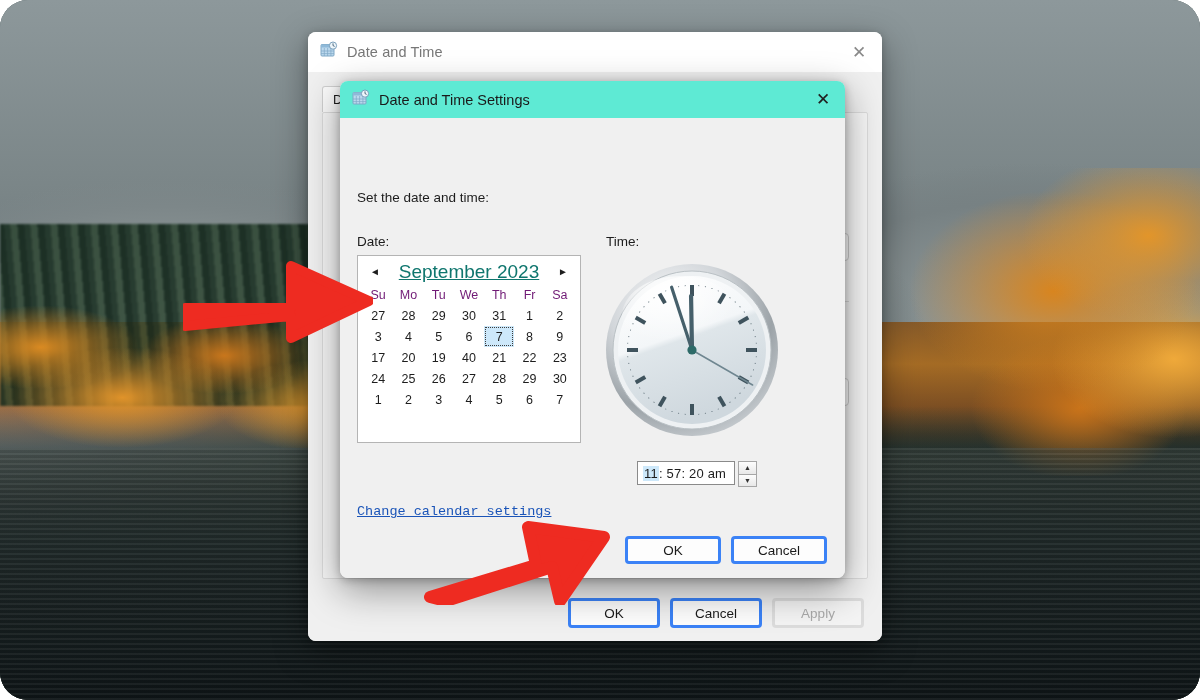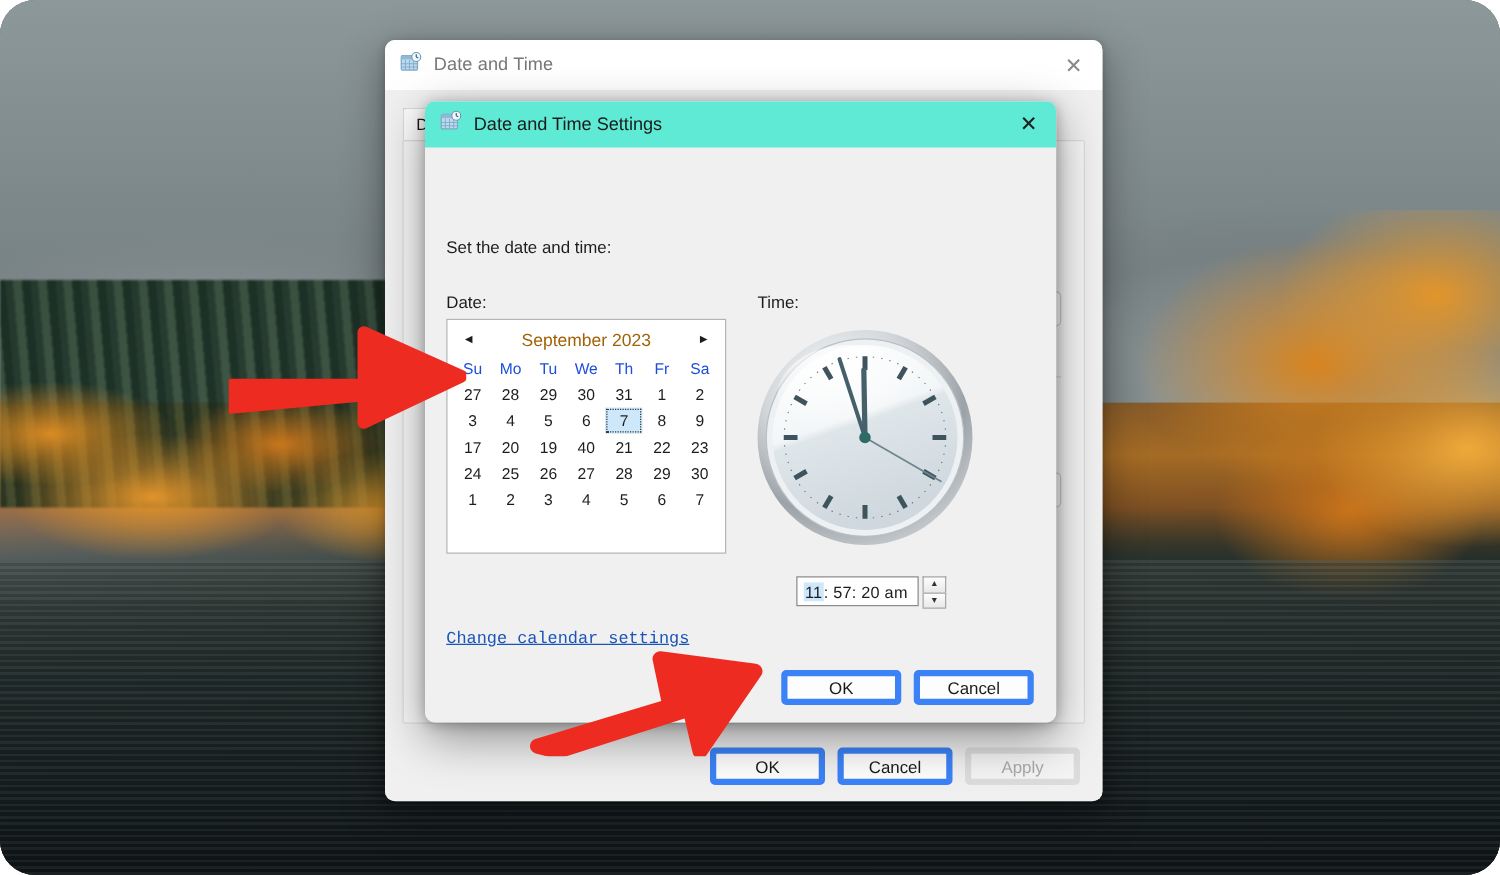--- a/index.html
+++ b/index.html
@@ -155,21 +155,21 @@
   }
   .outer-footer {
     position: absolute;
     left: 0; right: 0; bottom: 0; height: 56px;
     display: flex; align-items: center; justify-content: flex-end;
     gap: 10px;
     padding-right: 18px;
   }
   .btn {
     min-width: 92px; height: 30px;
-    border: 5px solid #3b82f6;
+    border: 3px solid #3b82f6;
     border-radius: 4px;
     background: #fdfdfd;
     font-family: "Liberation Sans", sans-serif;
     font-size: 13.5px;
     color: #1a1a1a;
     cursor: default;
     display: inline-flex; align-items: center; justify-content: center;
   }
   .btn.disabled { color: #a9a9a9; background: #f4f4f4; border-color: #dcdcdc; }
 
@@ -227,31 +227,31 @@
     height: 24px;
     padding: 0 4px;
   }
   .cal-arrow {
     width: 16px; text-align: center;
     font-size: 10px; color: #1d1d1d; cursor: default;
     line-height: 1;
   }
   .cal-month {
     flex: 1; text-align: center;
-    font-size: 14px; color: #a16207;
+    font-size: 19px; color: #0f766e; text-decoration: underline;
   }
   table.cal-grid {
     width: 100%;
     border-collapse: collapse;
     table-layout: fixed;
   }
   table.cal-grid th {
     font-size: 12.5px;
     font-weight: normal;
-    color: #1d4ed8;
+    color: #701a75;
     height: 21px;
     text-align: center;
     padding: 0;
   }
   table.cal-grid td {
     font-size: 12.5px;
     color: #1d1d1d;
     height: 21px;
     text-align: center;
     padding: 0;

